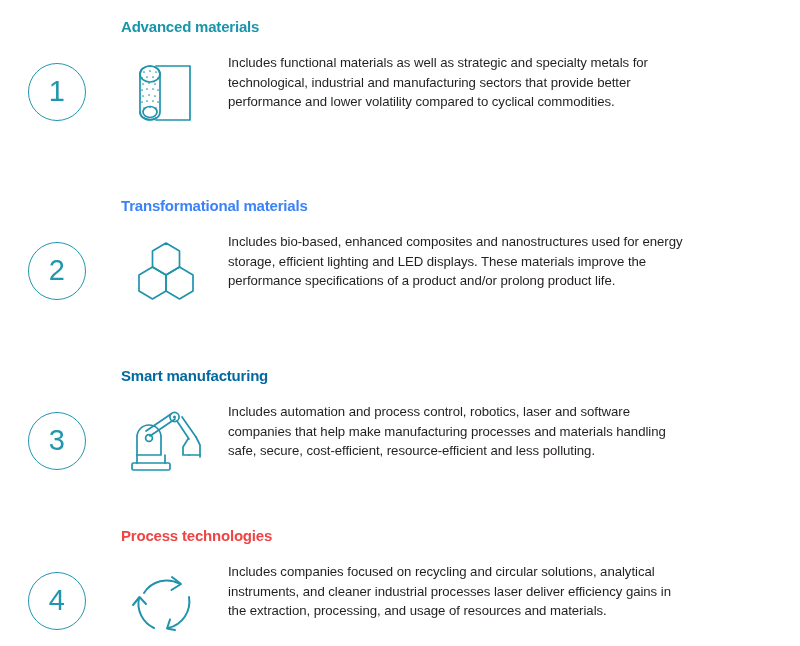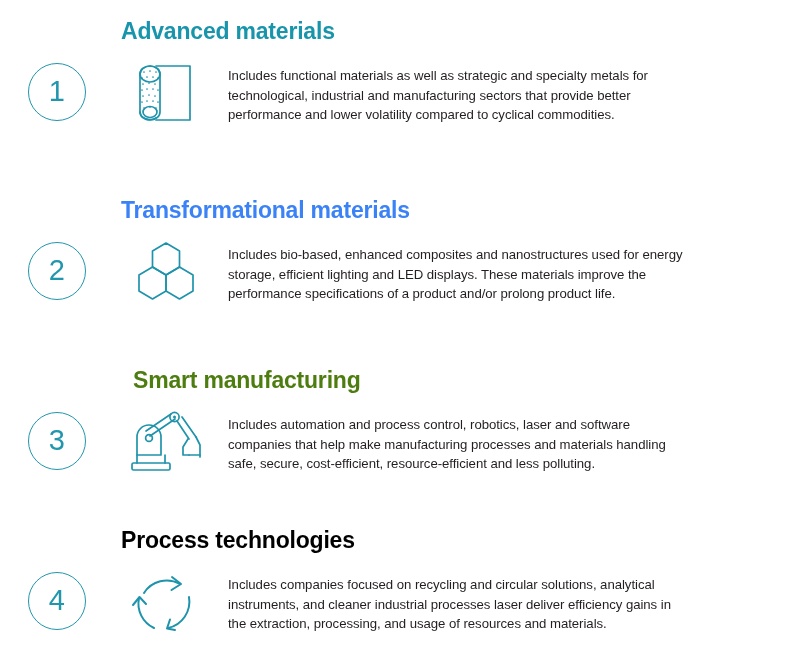--- a/index.html
+++ b/index.html
@@ -55,46 +55,46 @@
     line-height: 1;
     letter-spacing: 0.5px;
     transform: translateY(-1px);
   }
 
   
   .heading {
     position: absolute;
     left: 121px;
     top: 0px;
-    font-size: 23px;
+    font-size: 15px;
     font-weight: 600;
     letter-spacing: -0.2px;
     color: #13a5c4;
     white-space: nowrap;
   }
   .item-1 .heading { color: #1894ab; }
   .item-2 .heading { color: #3b82f6; }
-  .item-3 .heading { color: #4d7c0f; margin-left: 12px; }
-  .item-4 .heading { color: #000000; }
+  .item-3 .heading { color: #0369a1; }
+  .item-4 .heading { color: #ef4444; }
 
   
   .icon-box {
     position: absolute;
     left: 126px;
     top: 40px;
     width: 80px;
     height: 80px;
   }
   .icon-box svg { display: block; }
 
   
   .body-text {
     position: absolute;
     left: 228px;
-    top: 48px;
+    top: 35px;
     width: 460px;
     font-family: "Liberation Sans", sans-serif;
     font-size: 13.2px;
     line-height: 19.6px;
     color: #231f20;
     letter-spacing: -0.05px;
   }
 </style>
 </head>
 <body>

